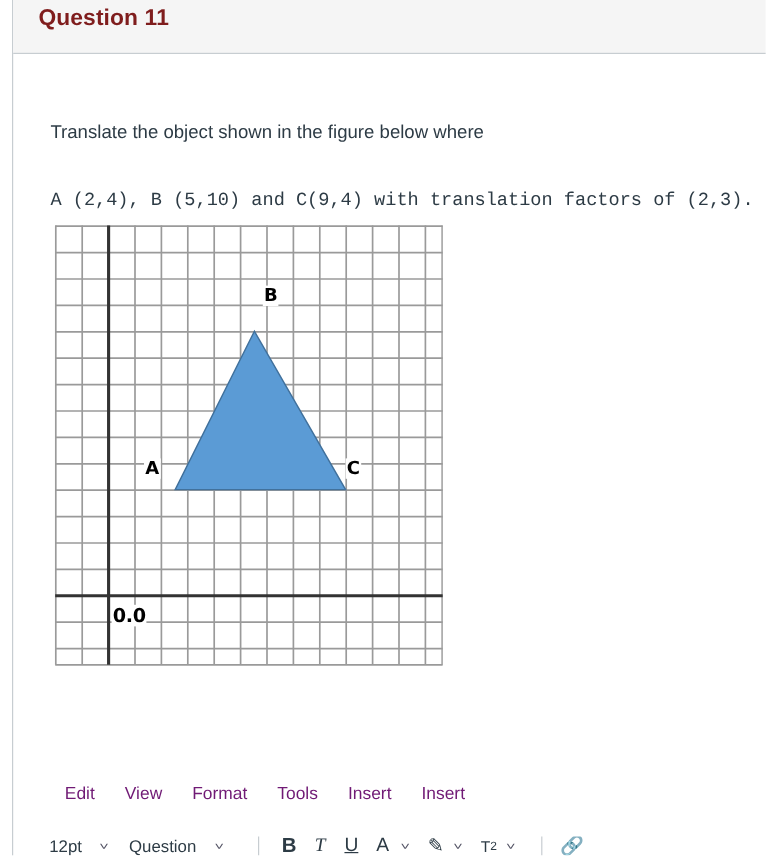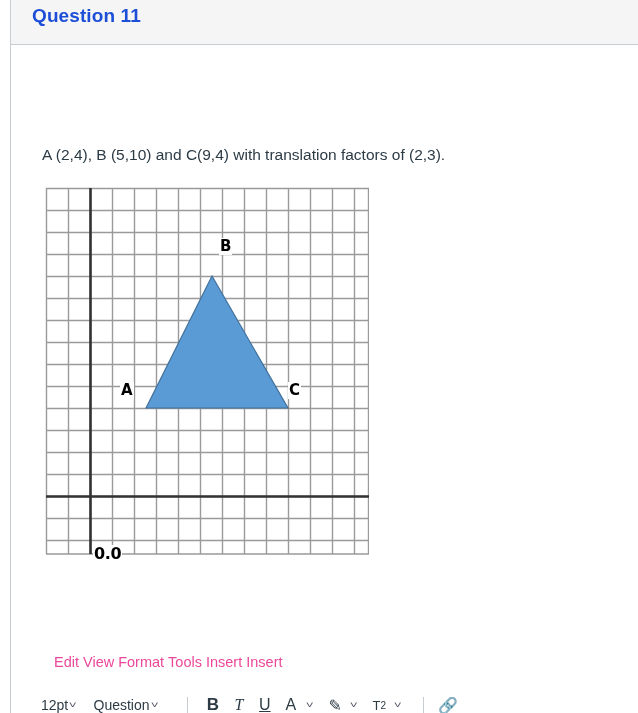--- a/index.html
+++ b/index.html
@@ -34,33 +34,33 @@
     background: #f5f5f5;
     border-bottom: 1px solid #c7cdd1;
     box-sizing: border-box;
   }
   #question-title {
     position: absolute;
     left: 21px;
     top: 5px;
     font-size: 19px;
     font-weight: bold;
-    color: #1d4ed8;
+    color: #7f1d1d;
     letter-spacing: .1px;
   }
 
   
   .qtext {
     position: absolute;
     color: #2d3b45;
     font-size: 15.5px;
     white-space: nowrap;
   }
   #qline1 { left: 31px; top: 102px; }
-  #qline2 { left: 31px; top: 146px; }
+  #qline2 { left: 31px; top: 158px; font-family: Liberation Mono, monospace; }
 
   
   #figure {
     position: absolute;
     left: 25px;
     top: 178px;
     width: 333px;
     height: 377px;
   }
   #grid-svg {
@@ -80,31 +80,31 @@
     padding: 1px 1px;
   }
   #label-A { left: 84px; top: 204px; }
   #label-B { left: 183px; top: 60px; }
   #label-C { left: 252px; top: 204px; }
   #label-origin {
     left: 57px;
     top: 326px;
     font-size: 16px;
     letter-spacing: -0.3px;
-    margin-top: 41px;
   }
 
   
   #editor-menubar {
     position: absolute;
     left: 41px;
     top: 653px;
     display: flex;
+    gap: 21px;
     font-size: 14.5px;
-    color: #ec4899;
+    color: #701a75;
   }
   #editor-menubar .menu-item {
     cursor: pointer;
     padding: 1px 2px;
   }
 
   
   #editor-toolbar {
     position: absolute;
     left: 30px;
@@ -113,21 +113,21 @@
     width: 608px;
     display: flex;
     align-items: center;
     gap: 0px;
     overflow: hidden;
     color: #2d3b45;
   }
   .tb-select {
     display: flex;
     align-items: center;
-    gap: 2px;
+    gap: 16px;
     font-size: 14px;
     color: #2d3b45;
     margin-right: 18px;
     cursor: pointer;
   }
   .caret {
     font-size: 9px;
     color: #556;
     transform: scaleX(1.5);
     display: inline-block;
@@ -163,20 +163,21 @@
 </style>
 </head>
 <body>
 
 <div id="question-panel">
 
   <div id="question-header">
     <div id="question-title">Question 11</div>
   </div>
 
+  <div class="qtext" id="qline1">Translate the object shown in the figure below where</div>
   <div class="qtext" id="qline2">A (2,4),  B (5,10)  and C(9,4) with translation factors of (2,3).</div>
 
   <div id="figure">
 
     <svg id="grid-svg" width="333" height="377" viewBox="0 0 333 377">
       <rect x="0" y="0" width="333" height="377" fill="#ffffff"></rect>
 
       <g stroke="#9a9a9a" stroke-width="1.4">
         <line x1="10.5" y1="10" x2="10.5" y2="376"></line>
         <line x1="32.5" y1="10" x2="32.5" y2="376"></line>

